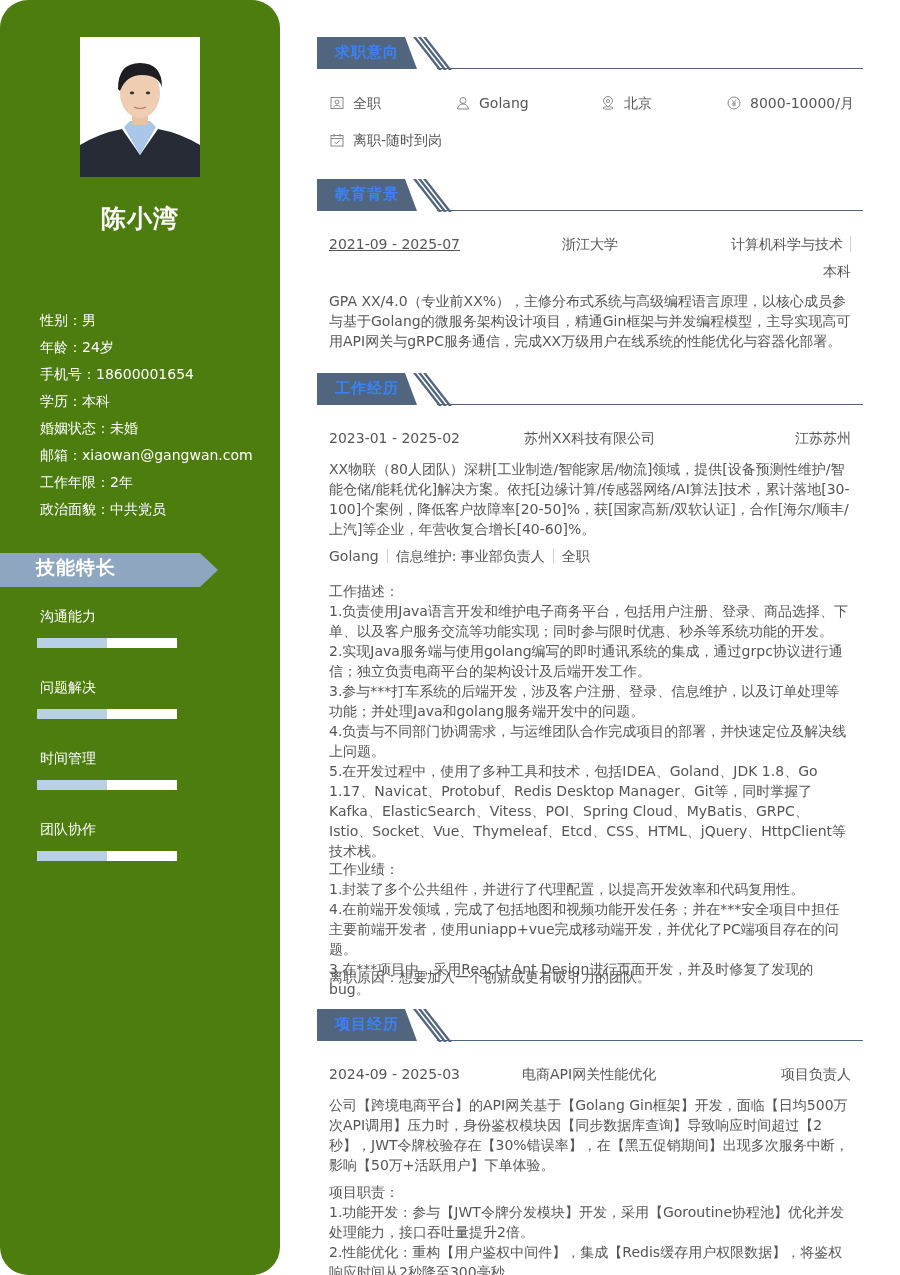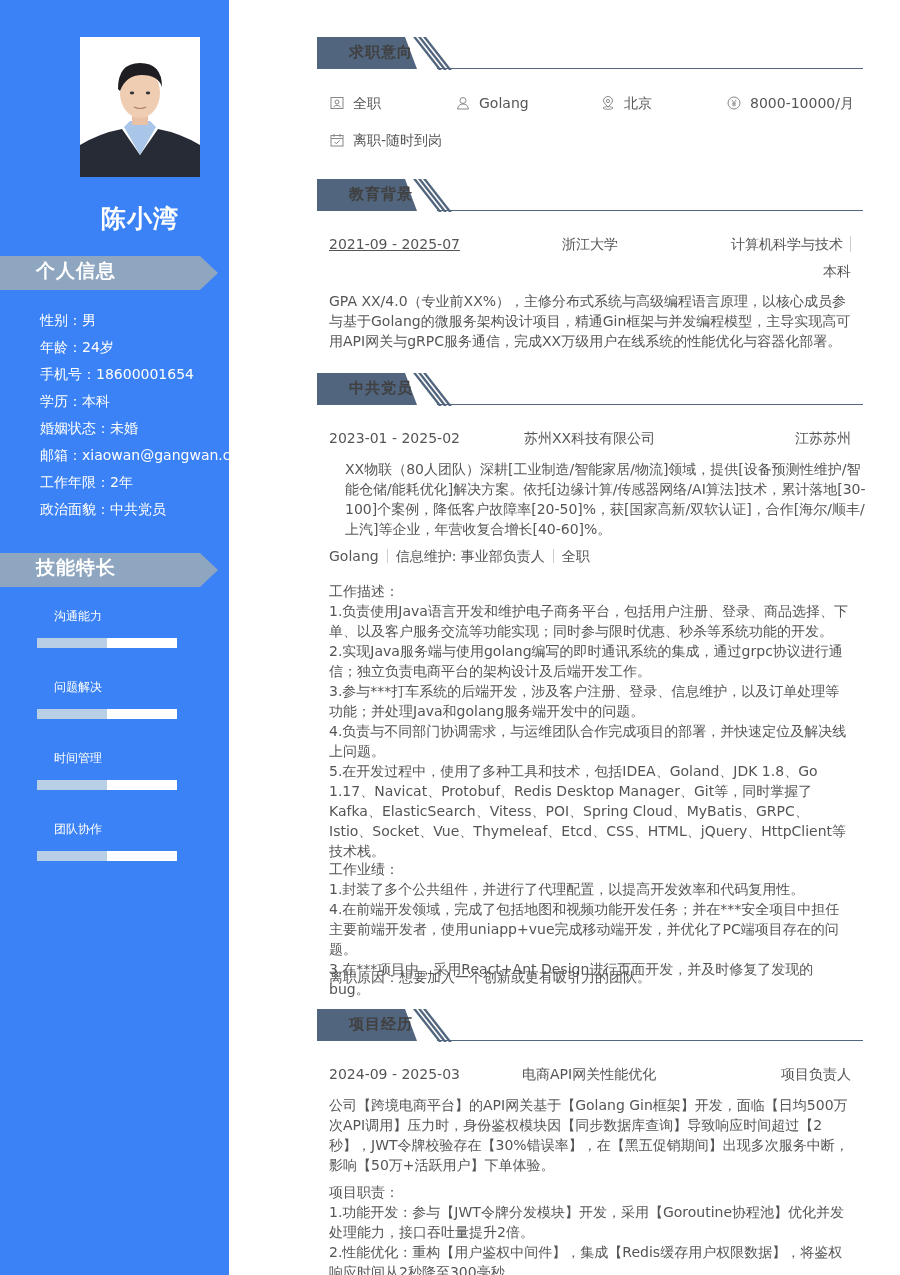--- a/index.html
+++ b/index.html
@@ -1,46 +1,46 @@
 <!DOCTYPE html>
 <html><head>
 <meta charset="utf-8">
 <style>
   * { margin: 0; padding: 0; box-sizing: border-box; }
   html, body { width: 900px; height: 1275px; overflow: hidden; background: #ffffff; }
   body { font-family: "DejaVu Sans", "Liberation Sans", sans-serif; color: #555; position: relative; }
 
   
-  .sidebar { position: absolute; left: 0; top: 0; width: 229px; height: 1275px; background: #3b82f6; }
+  .sidebar { position: absolute; left: 0; top: 0; width: 280px; height: 1275px; background: #4d7c0f; border-radius: 28px; }
   .photo { position: absolute; left: 80px; top: 37px; width: 120px; height: 140px; background: #ffffff; overflow: hidden; }
   .photo svg { display: block; }
   .name { position: absolute; left: 0; top: 202px; width: 280px; text-align: center; color: #ffffff; font-size: 25px; font-weight: bold; letter-spacing: 1px; }
 
   .side-ribbon { position: absolute; left: 0; width: 218px; height: 34px; }
   .side-ribbon .bg { position: absolute; left: 0; top: 0; width: 218px; height: 34px; background: #8ea6bf;
     clip-path: polygon(0 0, 200px 0, 218px 17px, 200px 34px, 0 34px); }
   .side-ribbon .txt { position: absolute; left: 36px; top: 4px; color: #ffffff; font-size: 19px; font-weight: bold; letter-spacing: 1px; }
 
   .info-list { position: absolute; left: 40px; top: 310px; list-style: none; }
   .info-list li { color: #ffffff; font-size: 14px; height: 27px; line-height: 20px; white-space: nowrap; }
 
   .skills { position: absolute; left: 37px; top: 606px; width: 160px; }
   .skill { height: 71px; position: relative; }
-  .skill .label { position: absolute; left: 17px; top: 0; color: #ffffff; font-size: 12px; line-height: 20px; }
+  .skill .label { position: absolute; left: 3px; top: 0; color: #ffffff; font-size: 14px; line-height: 20px; }
   .skill .bar { position: absolute; left: 0; top: 32px; width: 140px; height: 10px; background: #ffffff; }
   .skill .fill { position: absolute; left: 0; top: 0; height: 10px; width: 70px; background: #b8cfe6; }
 
   
   .main { position: absolute; left: 317px; top: 0; width: 546px; }
   .section-head { position: absolute; left: 0; width: 546px; height: 32px; }
   .section-head .tab { position: absolute; left: 0; top: 0; width: 125px; height: 32px; }
   .section-head .tab-bg { position: absolute; left: 0; top: 0; width: 100px; height: 32px; background: #51657e;
     clip-path: polygon(0 0, 88px 0, 100px 32px, 0 32px); }
   .section-head .stripe { position: absolute; top: 0; width: 3px; height: 33px; background: #51657e; transform: skewX(38deg); transform-origin: top left; }
-  .section-head .tab-txt { position: absolute; left: 32px; top: 6px; color: #404040; font-size: 15px; font-weight: bold; letter-spacing: 1px; }
+  .section-head .tab-txt { position: absolute; left: 18px; top: 6px; color: #3b82f6; font-size: 15px; font-weight: bold; letter-spacing: 1px; }
   .section-head .line { position: absolute; left: 120px; right: 0; top: 31px; height: 1px; background: #51657e; }
 
   .txt { font-size: 14px; color: #555; line-height: 20px; }
   .row { position: absolute; left: 12px; width: 522px; height: 20px; font-size: 14px; color: #555; line-height: 20px; }
   .row span { position: absolute; top: 0; white-space: nowrap; }
 
   .intent-item { position: absolute; font-size: 14px; color: #555; line-height: 20px; white-space: nowrap; }
   .intent-item .ic { display: inline-block; width: 14px; height: 14px; vertical-align: -2px; margin-right: 9px; }
 
   .para { position: absolute; left: 12px; width: 522px; font-size: 14px; color: #555; line-height: 20px; }
@@ -59,24 +59,20 @@
       <rect x="52" y="72" width="16" height="16" fill="#e9c2a6"></rect>
       <ellipse cx="60" cy="56" rx="20" ry="25" fill="#efcdb3"></ellipse>
       <path d="M38 52 Q38 26 60 26 Q82 26 82 50 Q78 38 62 38 Q46 38 40 54 Z" fill="#1e1e22"></path>
       <ellipse cx="52" cy="56" rx="2.2" ry="1.4" fill="#333"></ellipse>
       <ellipse cx="68" cy="56" rx="2.2" ry="1.4" fill="#333"></ellipse>
       <path d="M54 70 Q60 73 66 70" stroke="#b27a6a" stroke-width="1.2" fill="none"></path>
     </svg>
   </div>
   <div class="name">陈小湾</div>
 
-  <div class="side-ribbon" style="top:256px;">
-    <div class="bg"></div>
-    <div class="txt">个人信息</div>
-  </div>
 
   <ul class="info-list">
     <li>性别：男</li>
     <li>年龄：24岁</li>
     <li>手机号：18600001654</li>
     <li>学历：本科</li>
     <li>婚姻状态：未婚</li>
     <li>邮箱：xiaowan@gangwan.com</li>
     <li>工作年限：2年</li>
     <li>政治面貌：中共党员</li>
@@ -183,31 +179,31 @@
     <span style="right:0;">本科</span>
   </div>
   <div class="para" style="top:291px;">GPA XX/4.0（专业前XX%），主修分布式系统与高级编程语言原理，以核心成员参与基于Golang的微服务架构设计项目，精通Gin框架与并发编程模型，主导实现高可用API网关与gRPC服务通信，完成XX万级用户在线系统的性能优化与容器化部署。</div>
 
   <div class="section-head" style="top:373px;">
     <div class="tab">
       <div class="tab-bg"></div>
       <div class="stripe" style="left:96px;"></div>
       <div class="stripe" style="left:101px;"></div>
       <div class="stripe" style="left:106px;"></div>
-      <div class="tab-txt">中共党员</div>
+      <div class="tab-txt">工作经历</div>
     </div>
     <div class="line"></div>
   </div>
 
   <div class="row" style="top:428px;">
     <span style="left:0;">2023-01 - 2025-02</span>
     <span style="left:195px;">苏州XX科技有限公司</span>
     <span style="right:0;">江苏苏州</span>
   </div>
-  <div class="para" style="top:459px;margin-left:16px;">XX物联（80人团队）深耕[工业制造/智能家居/物流]领域，提供[设备预测性维护/智能仓储/能耗优化]解决方案。依托[边缘计算/传感器网络/AI算法]技术，累计落地[30-100]个案例，降低客户故障率[20-50]%，获[国家高新/双软认证]，合作[海尔/顺丰/上汽]等企业，年营收复合增长[40-60]%。</div>
+  <div class="para" style="top:459px;">XX物联（80人团队）深耕[工业制造/智能家居/物流]领域，提供[设备预测性维护/智能仓储/能耗优化]解决方案。依托[边缘计算/传感器网络/AI算法]技术，累计落地[30-100]个案例，降低客户故障率[20-50]%，获[国家高新/双软认证]，合作[海尔/顺丰/上汽]等企业，年营收复合增长[40-60]%。</div>
   <div class="para" style="top:546px;">
     <span>Golang</span><span class="sep"></span><span>信息维护: 事业部负责人</span><span class="sep"></span><span>全职</span>
   </div>
 
   <div class="para" style="top:581px;">
     <p>工作描述：</p>
     <p>1.负责使用Java语言开发和维护电子商务平台，包括用户注册、登录、商品选择、下单、以及客户服务交流等功能实现；同时参与限时优惠、秒杀等系统功能的开发。</p>
     <p>2.实现Java服务端与使用golang编写的即时通讯系统的集成，通过grpc协议进行通信；独立负责电商平台的架构设计及后端开发工作。</p>
     <p>3.参与***打车系统的后端开发，涉及客户注册、登录、信息维护，以及订单处理等功能；并处理Java和golang服务端开发中的问题。</p>
     <p>4.负责与不同部门协调需求，与运维团队合作完成项目的部署，并快速定位及解决线上问题。</p>

